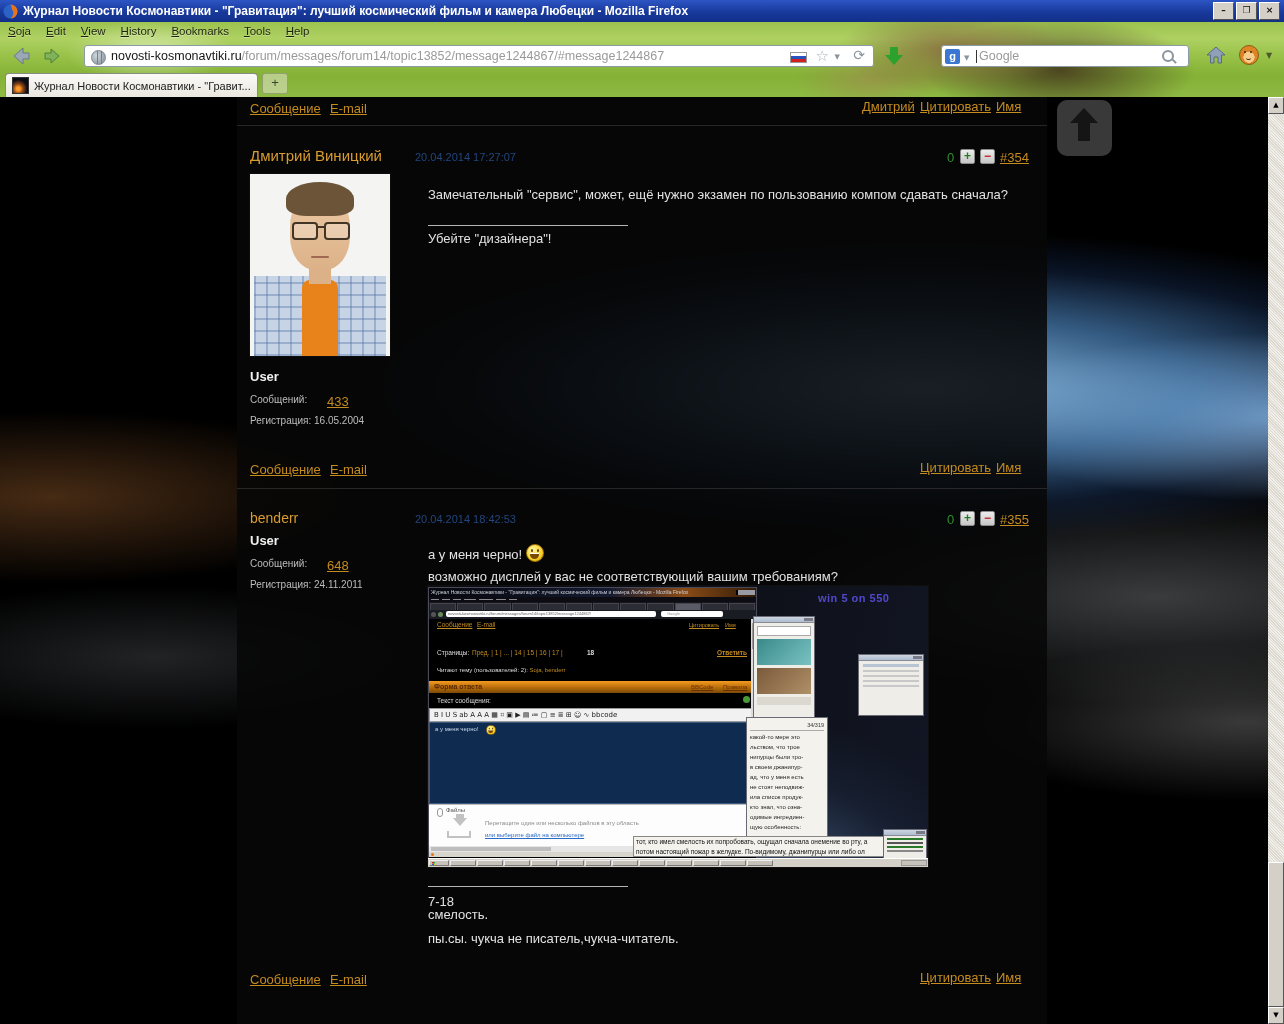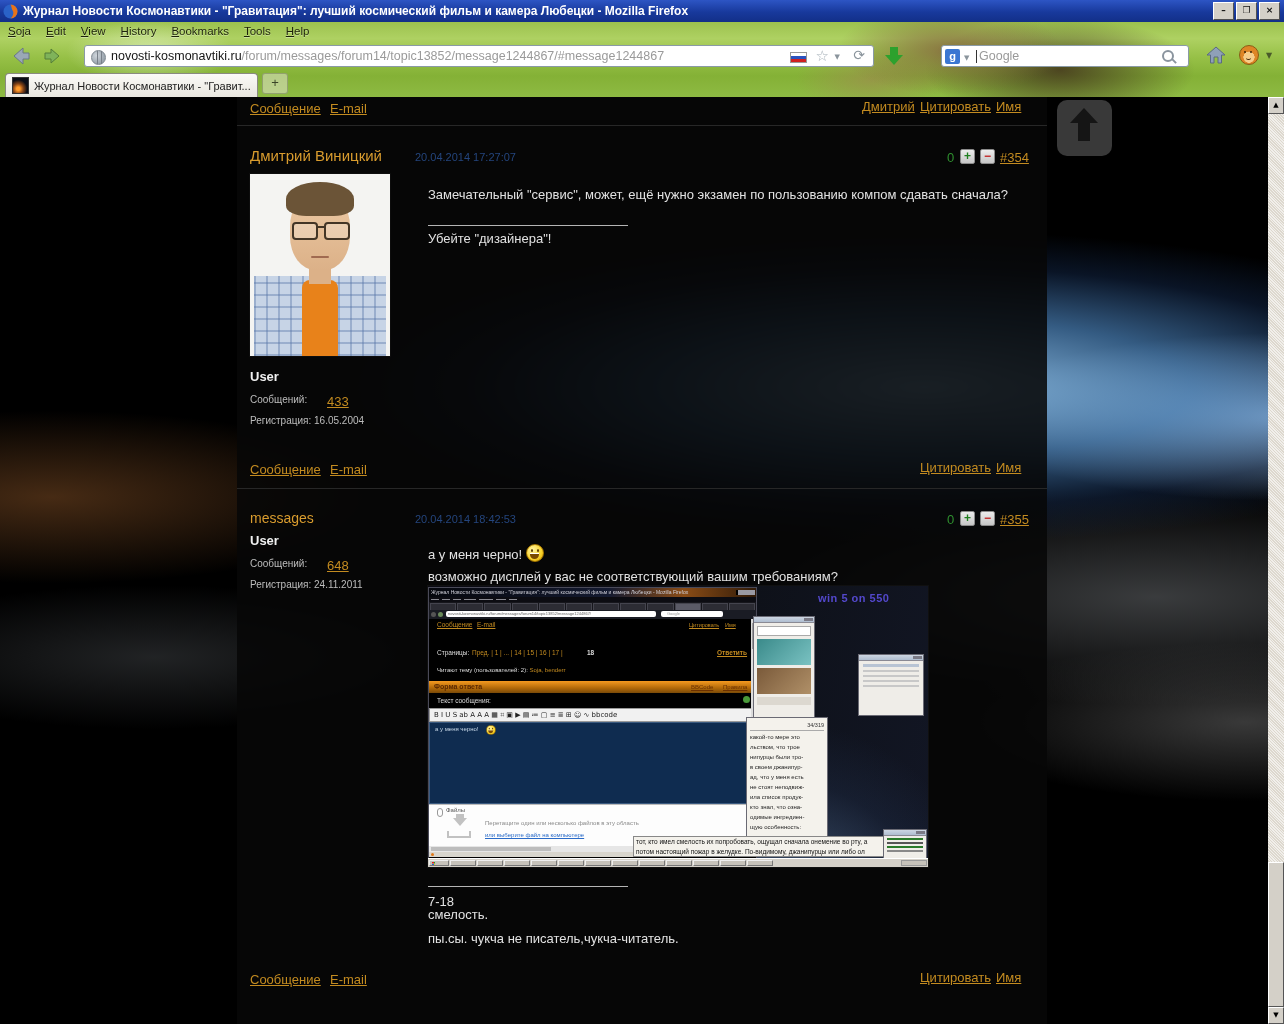--- a/index.html
+++ b/index.html
@@ -275,21 +275,21 @@
       <span class="c btext" style="left:191px;top:90px">Замечательный "сервис", может, ещё нужно экзамен по пользованию компом сдавать сначала?</span>
       <div class="c sigline" style="left:191px;top:128px"></div>
       <span class="c btext" style="left:191px;top:134px">Убейте "дизайнера"!</span>
 
       <span class="c lnk" style="left:13px;top:365px">Сообщение</span>
       <span class="c lnk" style="left:93px;top:365px">E-mail</span>
       <span class="c lnk" style="left:683px;top:363px">Цитировать</span>
       <span class="c lnk" style="left:759px;top:363px">Имя</span>
       <div class="c sep" style="top:391px"></div>
 
-      <span class="c author" style="left:13px;top:413px;font-size:14px">messages</span>
+      <span class="c author" style="left:13px;top:413px;font-size:14px">benderr</span>
       <span class="c date" style="left:178px;top:416px">20.04.2014 18:42:53</span>
       <span class="c rate0" style="left:710px;top:415px">0</span>
       <div class="c ratebtn plus" style="left:723px;top:414px">+</div>
       <div class="c ratebtn minus" style="left:743px;top:414px">−</div>
       <span class="c lnk" style="left:763px;top:415px">#355</span>
       <span class="c user" style="left:13px;top:436px">User</span>
       <span class="c gray" style="left:13px;top:461px">Сообщений:</span>
       <span class="c lnk" style="left:90px;top:461px">648</span>
       <span class="c gray" style="left:13px;top:482px"><span>Регистрация:</span> <span>24.11.2011</span></span>
 

